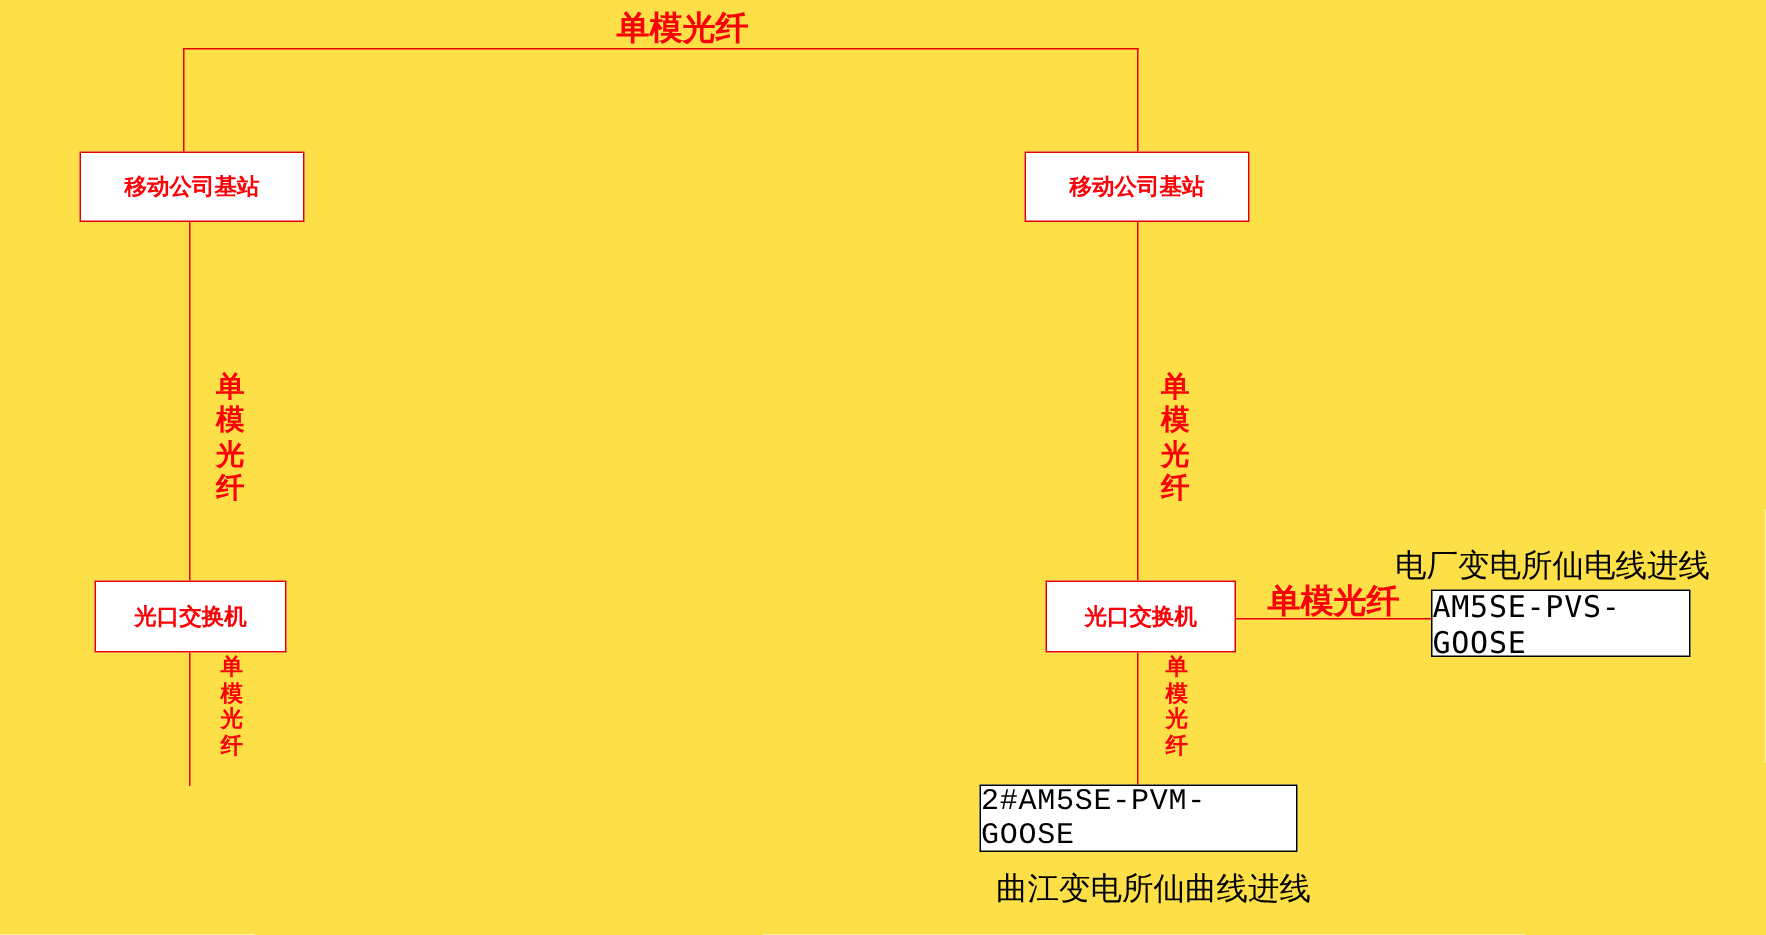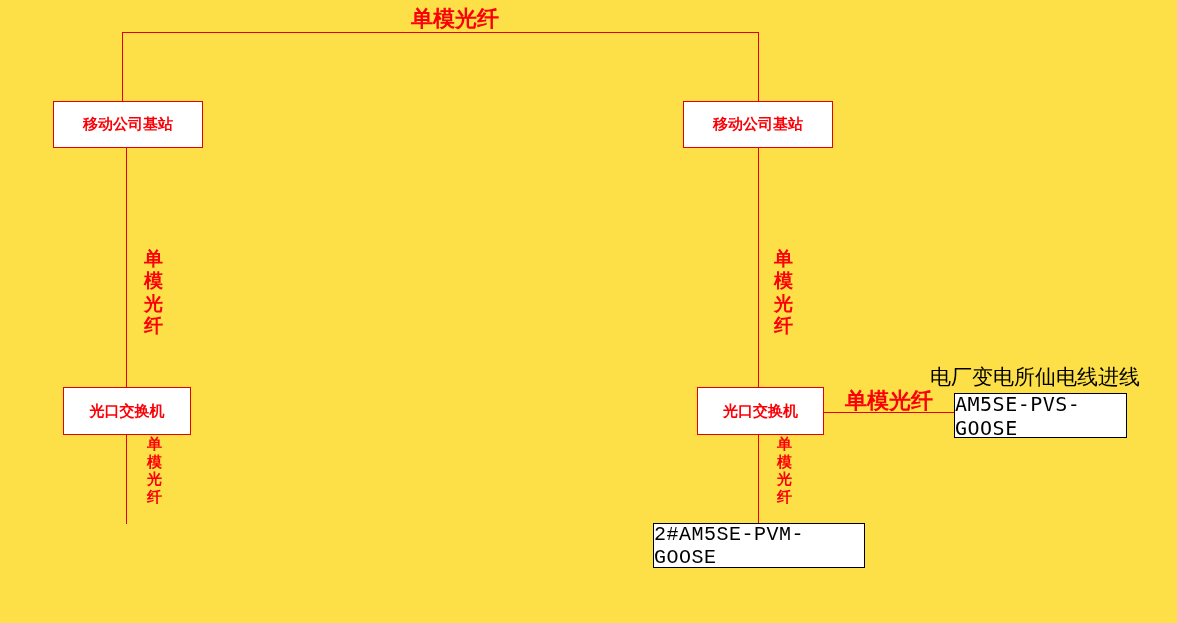--- a/index.html
+++ b/index.html
@@ -165,16 +165,17 @@
   <div class="box box-red" id="box-sw-left">光口交换机</div>
 
   <div class="box box-red" id="box-sw-right">光口交换机</div>
 
 
   <div class="box box-black" id="box-pvm-right">2#AM5SE-PVM-GOOSE</div>
 
   <div class="box box-black" id="box-pvs-right">AM5SE-PVS-GOOSE</div>
 
 
+  <div class="label label-black" id="cap-right">曲江变电所仙曲线进线</div>
 
   <div class="label label-black" id="cap-pvs">电厂变电所仙电线进线</div>
 
 </div>
 
 </body></html>

